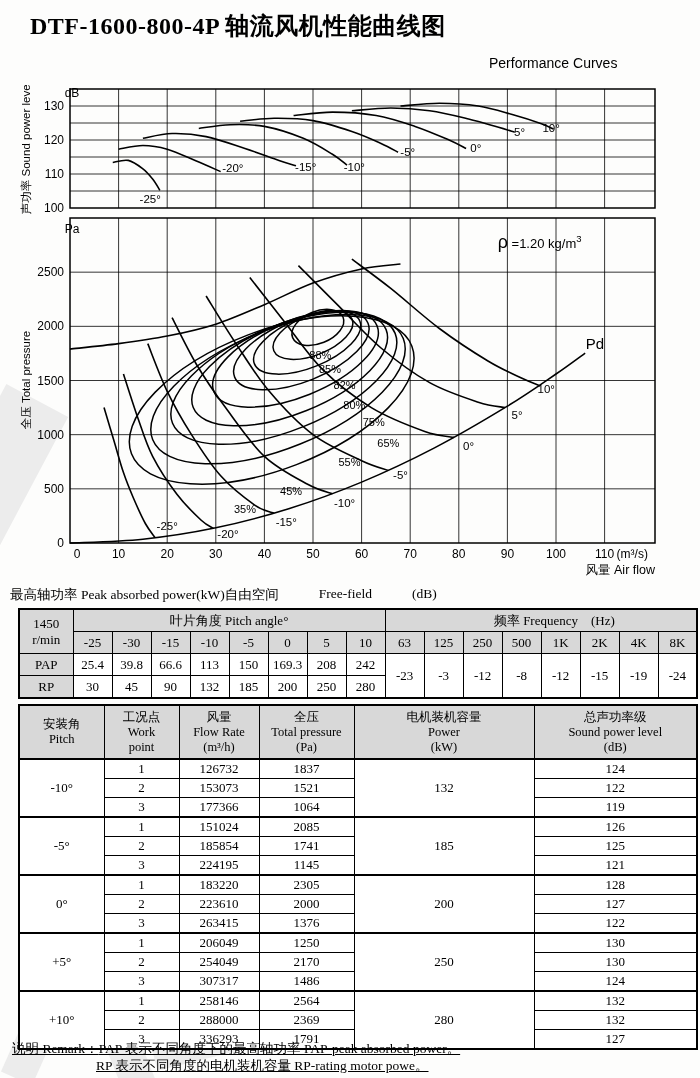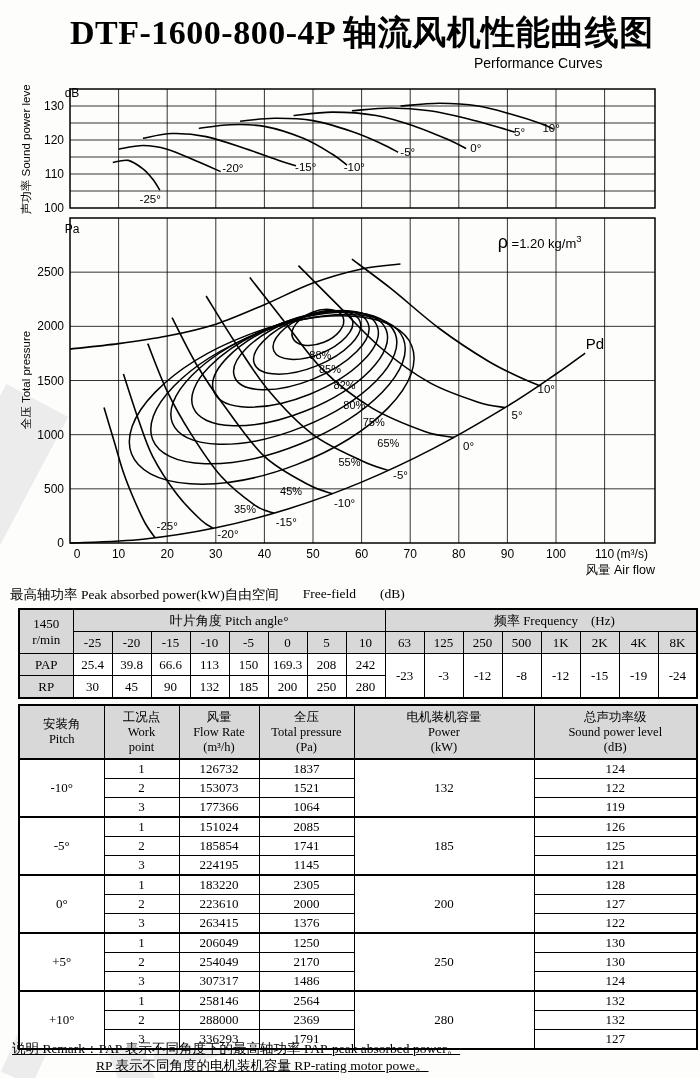--- a/index.html
+++ b/index.html
@@ -1,26 +1,26 @@
 <!DOCTYPE html>
 <html><head>
 <meta charset="utf-8">
 <style>
   html,body{margin:0;padding:0;background:#9a9a9a;}
   .page{position:relative;width:700px;height:1078px;background:#fdfdfc;margin:0 auto;
         font-family:"Liberation Sans",sans-serif;color:#000;overflow:hidden;}
   .wm{position:absolute;background:#ececec;z-index:0;}
   .content{position:relative;z-index:1;}
   .title{position:absolute;left:30px;top:10px;font-family:"Liberation Serif",serif;
-         font-weight:bold;font-size:34px;letter-spacing:0.5px;white-space:nowrap;margin-left:40px;}
-  .subtitle{position:absolute;left:474px;top:55px;font-size:14px;text-align:center;}
+         font-weight:bold;font-size:24px;letter-spacing:0.5px;white-space:nowrap;}
+  .subtitle{position:absolute;left:489px;top:55px;font-size:14px;text-align:center;}
   #chart{position:absolute;left:0;top:85px;}
   .captions{position:absolute;left:10px;top:586px;width:620px;display:flex;
             justify-content:flex-start;font-family:"Liberation Serif",serif;font-size:13.5px;}
-  .cap-right{display:flex;gap:24px;}
+  .cap-right{display:flex;gap:40px;}
   table{border-collapse:collapse;table-layout:fixed;position:absolute;left:10px;
         font-family:Liberation Serif, serif;background:#fff;margin-left:8px;}
   #table1{top:608px;width:678px;border:2px solid #000;}
   #table2{top:704px;width:678px;border:2px solid #000;}
   #table1 td,#table2 td,#table2 th{border:1px solid #000;text-align:center;padding:0;}
   #table1 td{height:21px;font-size:13px;}
   #table1 td.h{background:#d8d8d8;}
   #table1 td.pre{white-space:pre;padding-left:27px;}
   #table2 th{background:#d8d8d8;font-weight:normal;font-size:12.5px;height:52px;line-height:15px;}
   #table2 td{height:18px;font-size:13px;}
@@ -207,21 +207,21 @@
           <tr>
             <td class="h" rowspan="2">
               <div>1450</div>
               <div>r/min</div>
             </td>
             <td class="h" colspan="8">叶片角度 Pitch angle°</td>
             <td class="h pre" colspan="8">频率 Frequency    (Hz)</td>
           </tr>
           <tr>
             <td class="h">-25</td>
-            <td class="h">-20</td>
+            <td class="h">-30</td>
             <td class="h">-15</td>
             <td class="h">-10</td>
             <td class="h">-5</td>
             <td class="h">0</td>
             <td class="h">5</td>
             <td class="h">10</td>
             <td class="h">63</td>
             <td class="h">125</td>
             <td class="h">250</td>
             <td class="h">500</td>

